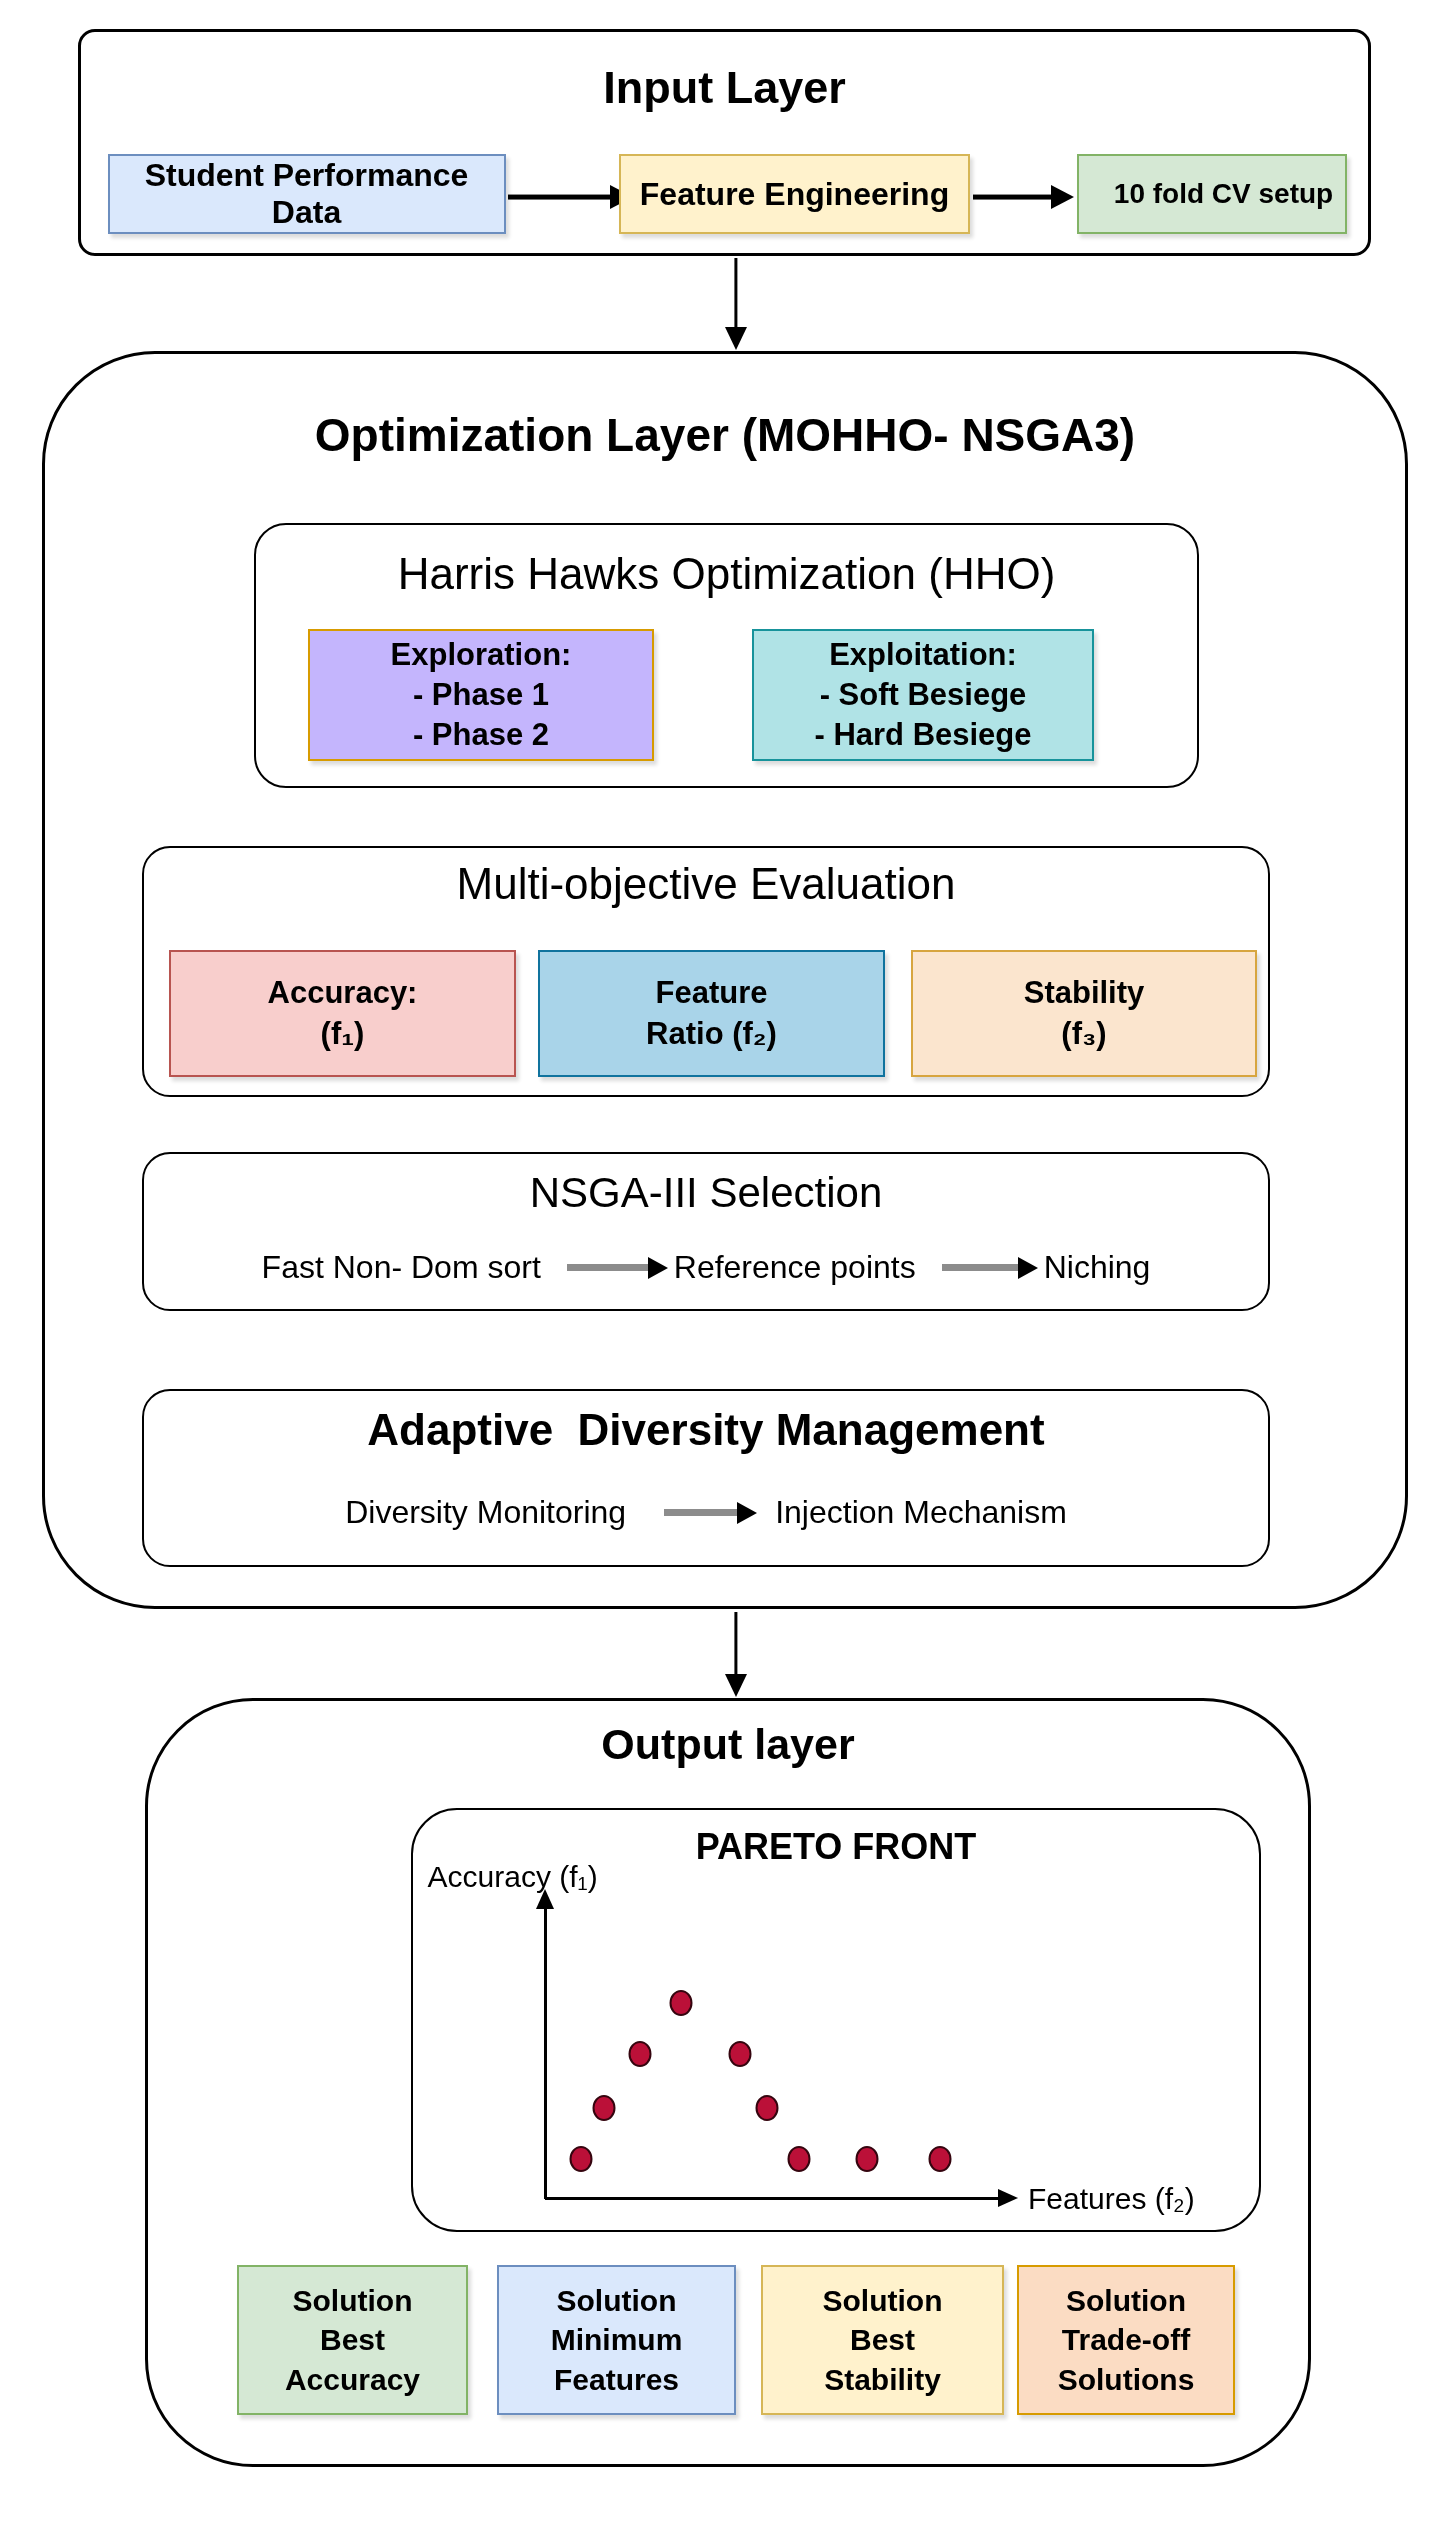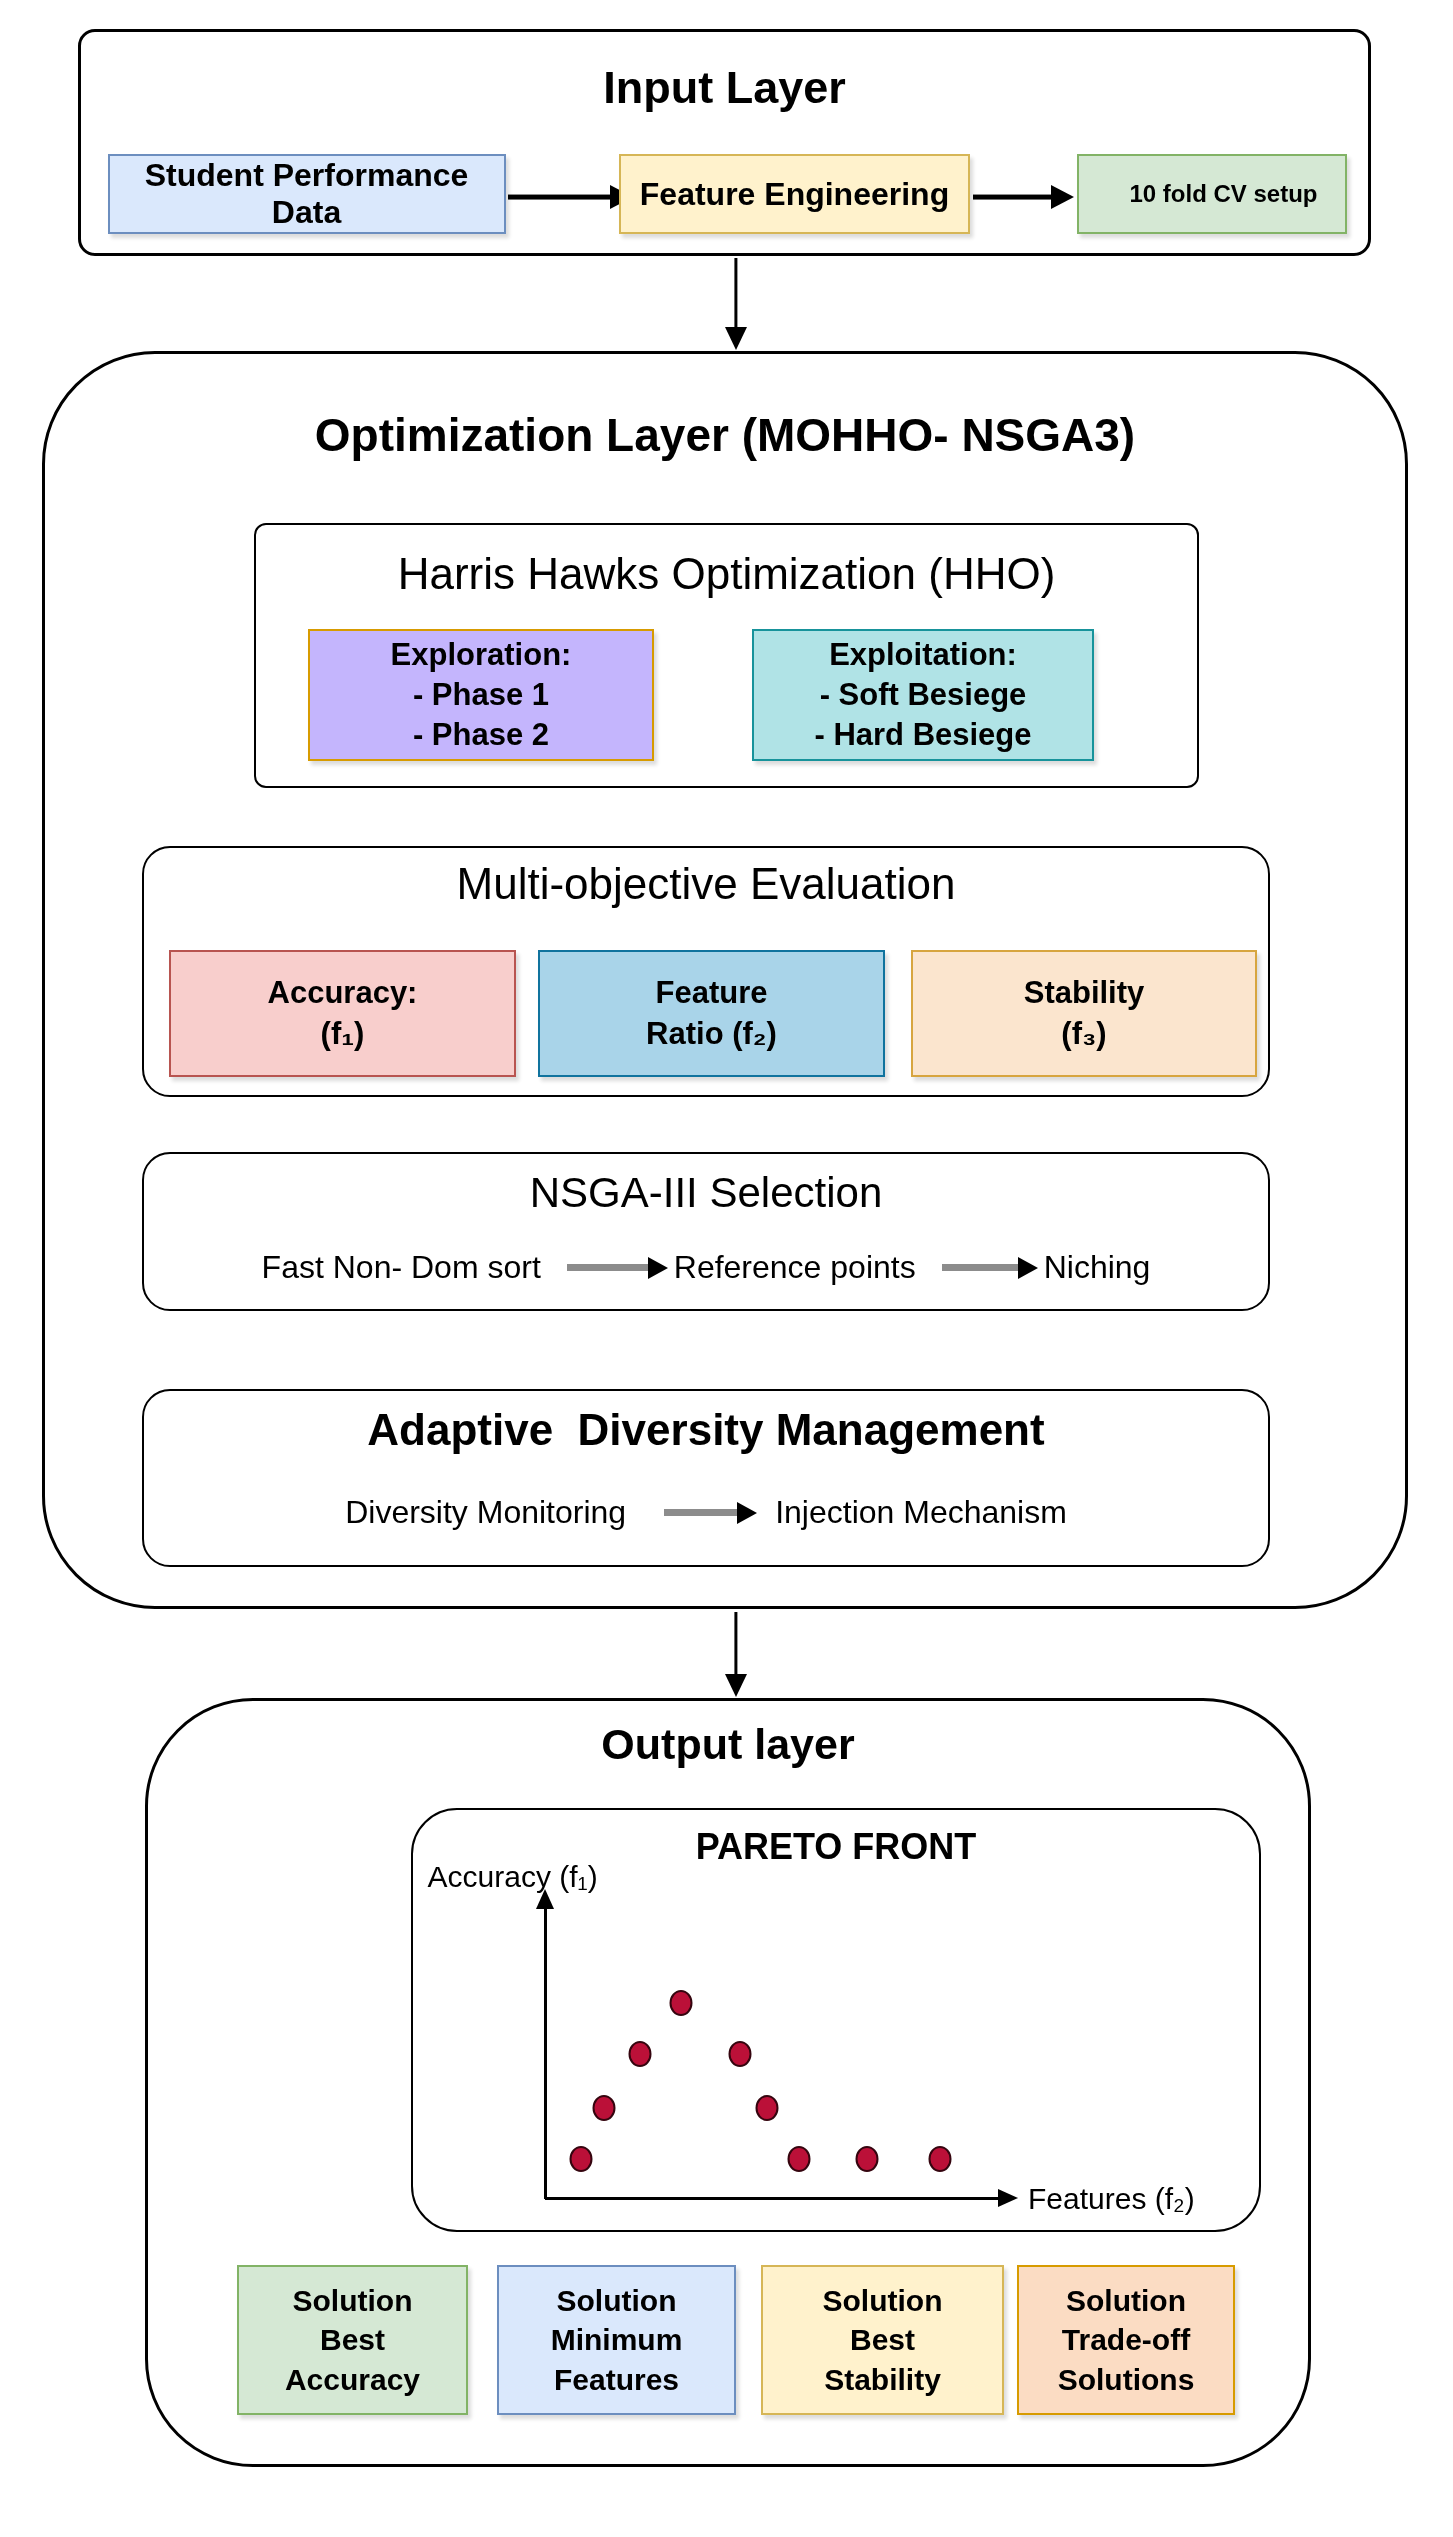--- a/index.html
+++ b/index.html
@@ -61,34 +61,34 @@
 
     <div class="cbox" style="left: 538px; top: 122px; width: 351px; height: 80px; font-size: 32px; background-color: rgb(255, 242, 204); border-color: rgb(214, 182, 86);">
       <span class="lbl">Feature Engineering</span>
     </div>
 
     <div class="arrow-h" style="left:892px;top:153px;width:101px;height:24px;">
       <div class="shaft" style="width:78px;"></div>
       <div class="head"></div>
     </div>
 
-    <div class="cbox" style="left: 996px; top: 122px; width: 270px; height: 80px; font-size: 24px; background-color: rgb(213, 232, 212); border-color: rgb(130, 179, 102); padding-left: 23px;">
+    <div class="cbox" style="left: 996px; top: 122px; width: 270px; height: 80px; font-size: 28px; background-color: rgb(213, 232, 212); border-color: rgb(130, 179, 102); padding-left: 23px;">
       <span class="lbl">10 fold CV setup</span>
     </div>
   </div>
 
   <div class="arrow-v" style="left:724px;top:258px;width:23px;height:92px;">
     <div class="shaft" style="height:70px;"></div>
     <div class="head"></div>
   </div>
 
   <div class="obox" style="left:42px;top:351px;width:1366px;height:1258px;border-radius:113px;padding-left:41px;">
     <div class="title" style="top:54px;font-size:46px;">Optimization Layer (MOHHO- NSGA3)</div>
 
-    <div class="mbox" style="left:209px;top:169px;width:945px;height:265px;border-radius:12px;">
+    <div class="mbox" style="left:209px;top:169px;width:945px;height:265px;border-radius:32px;">
       <div class="title reg" style="top:24px;font-size:44px;">Harris Hawks Optimization (HHO)</div>
 
       <div class="cbox" style="left: 52px; top: 104px; width: 346px; height: 132px; font-size: 31px; line-height: 1.3; background-color: #c4b5fd; border-color: rgb(215, 155, 0);">
         <span class="lbl" style="font-weight:bold;">Exploration:</span>
         <span class="lbl">- Phase 1</span>
         <span class="lbl">- Phase 2</span>
       </div>
 
       <div class="cbox" style="left: 496px; top: 104px; width: 342px; height: 132px; font-size: 31px; line-height: 1.3; background-color: rgb(176, 227, 230); border-color: rgb(23, 147, 155);">
         <span class="lbl" style="font-weight:bold;">Exploitation:</span>

